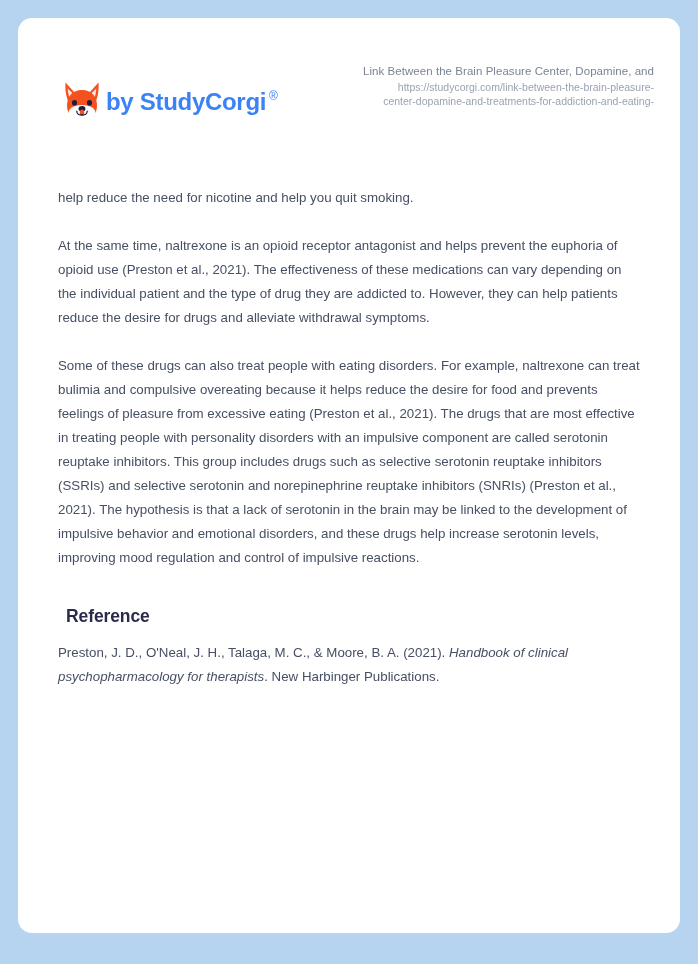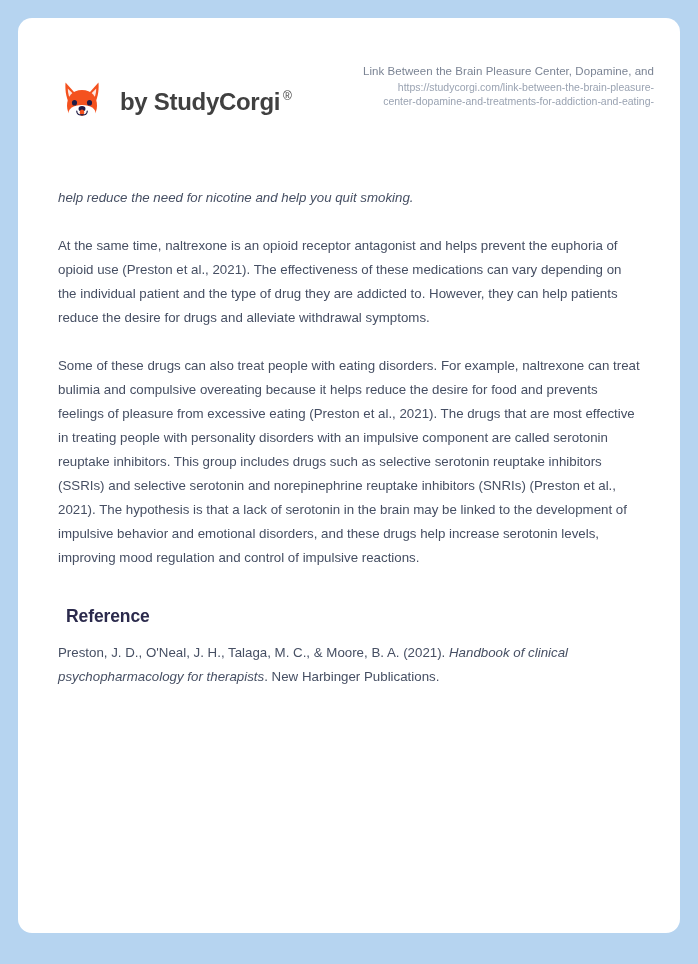--- a/index.html
+++ b/index.html
@@ -42,22 +42,22 @@
 
   .corgi-logo {
     width: 48px;
     height: 48px;
     flex: 0 0 auto;
   }
 
   .wordmark {
     display: flex;
     align-items: flex-start;
-    margin-left: 14px;
-    color: #404040;
+    margin-left: 0;
+    color: #3b82f6;
     font-size: 24px;
     font-weight: bold;
     letter-spacing: -0.3px;
     white-space: nowrap;
   }
 
   .wordmark .reg {
     font-size: 12px;
     font-weight: normal;
     margin-left: 3px;
@@ -125,21 +125,20 @@
     line-height: 24px;
     margin: 0;
   }
 
   .reference-entry i {
     font-style: italic;
   }
 
   .first-para {
     padding-top: 60px;
-    font-style: italic;
   }
 </style>
 </head>
 <body>
 
 <div class="page">
 
   <div class="header">
 
     <div class="brand">

